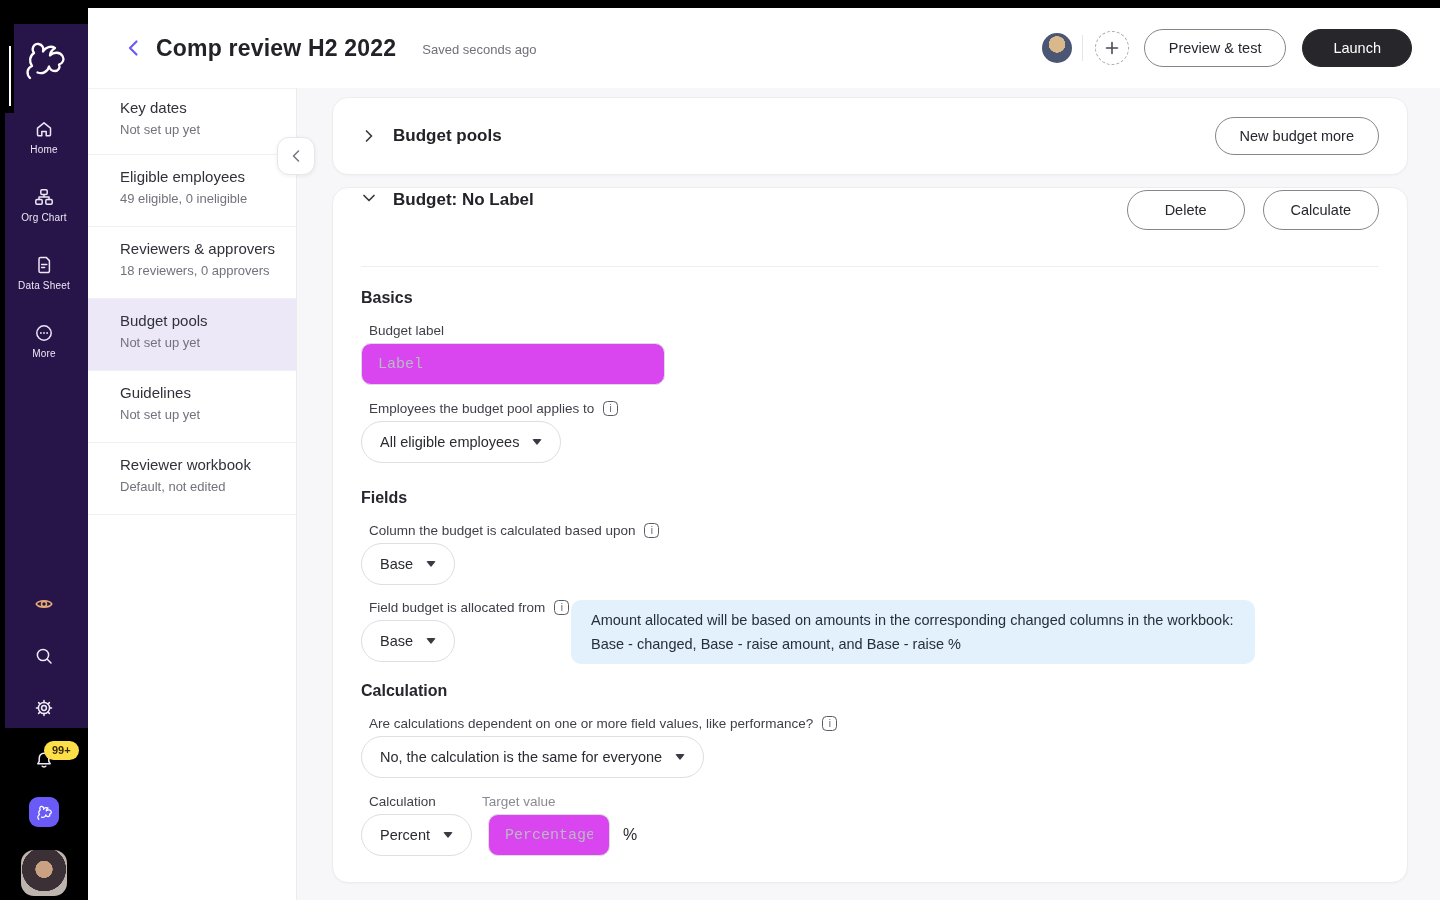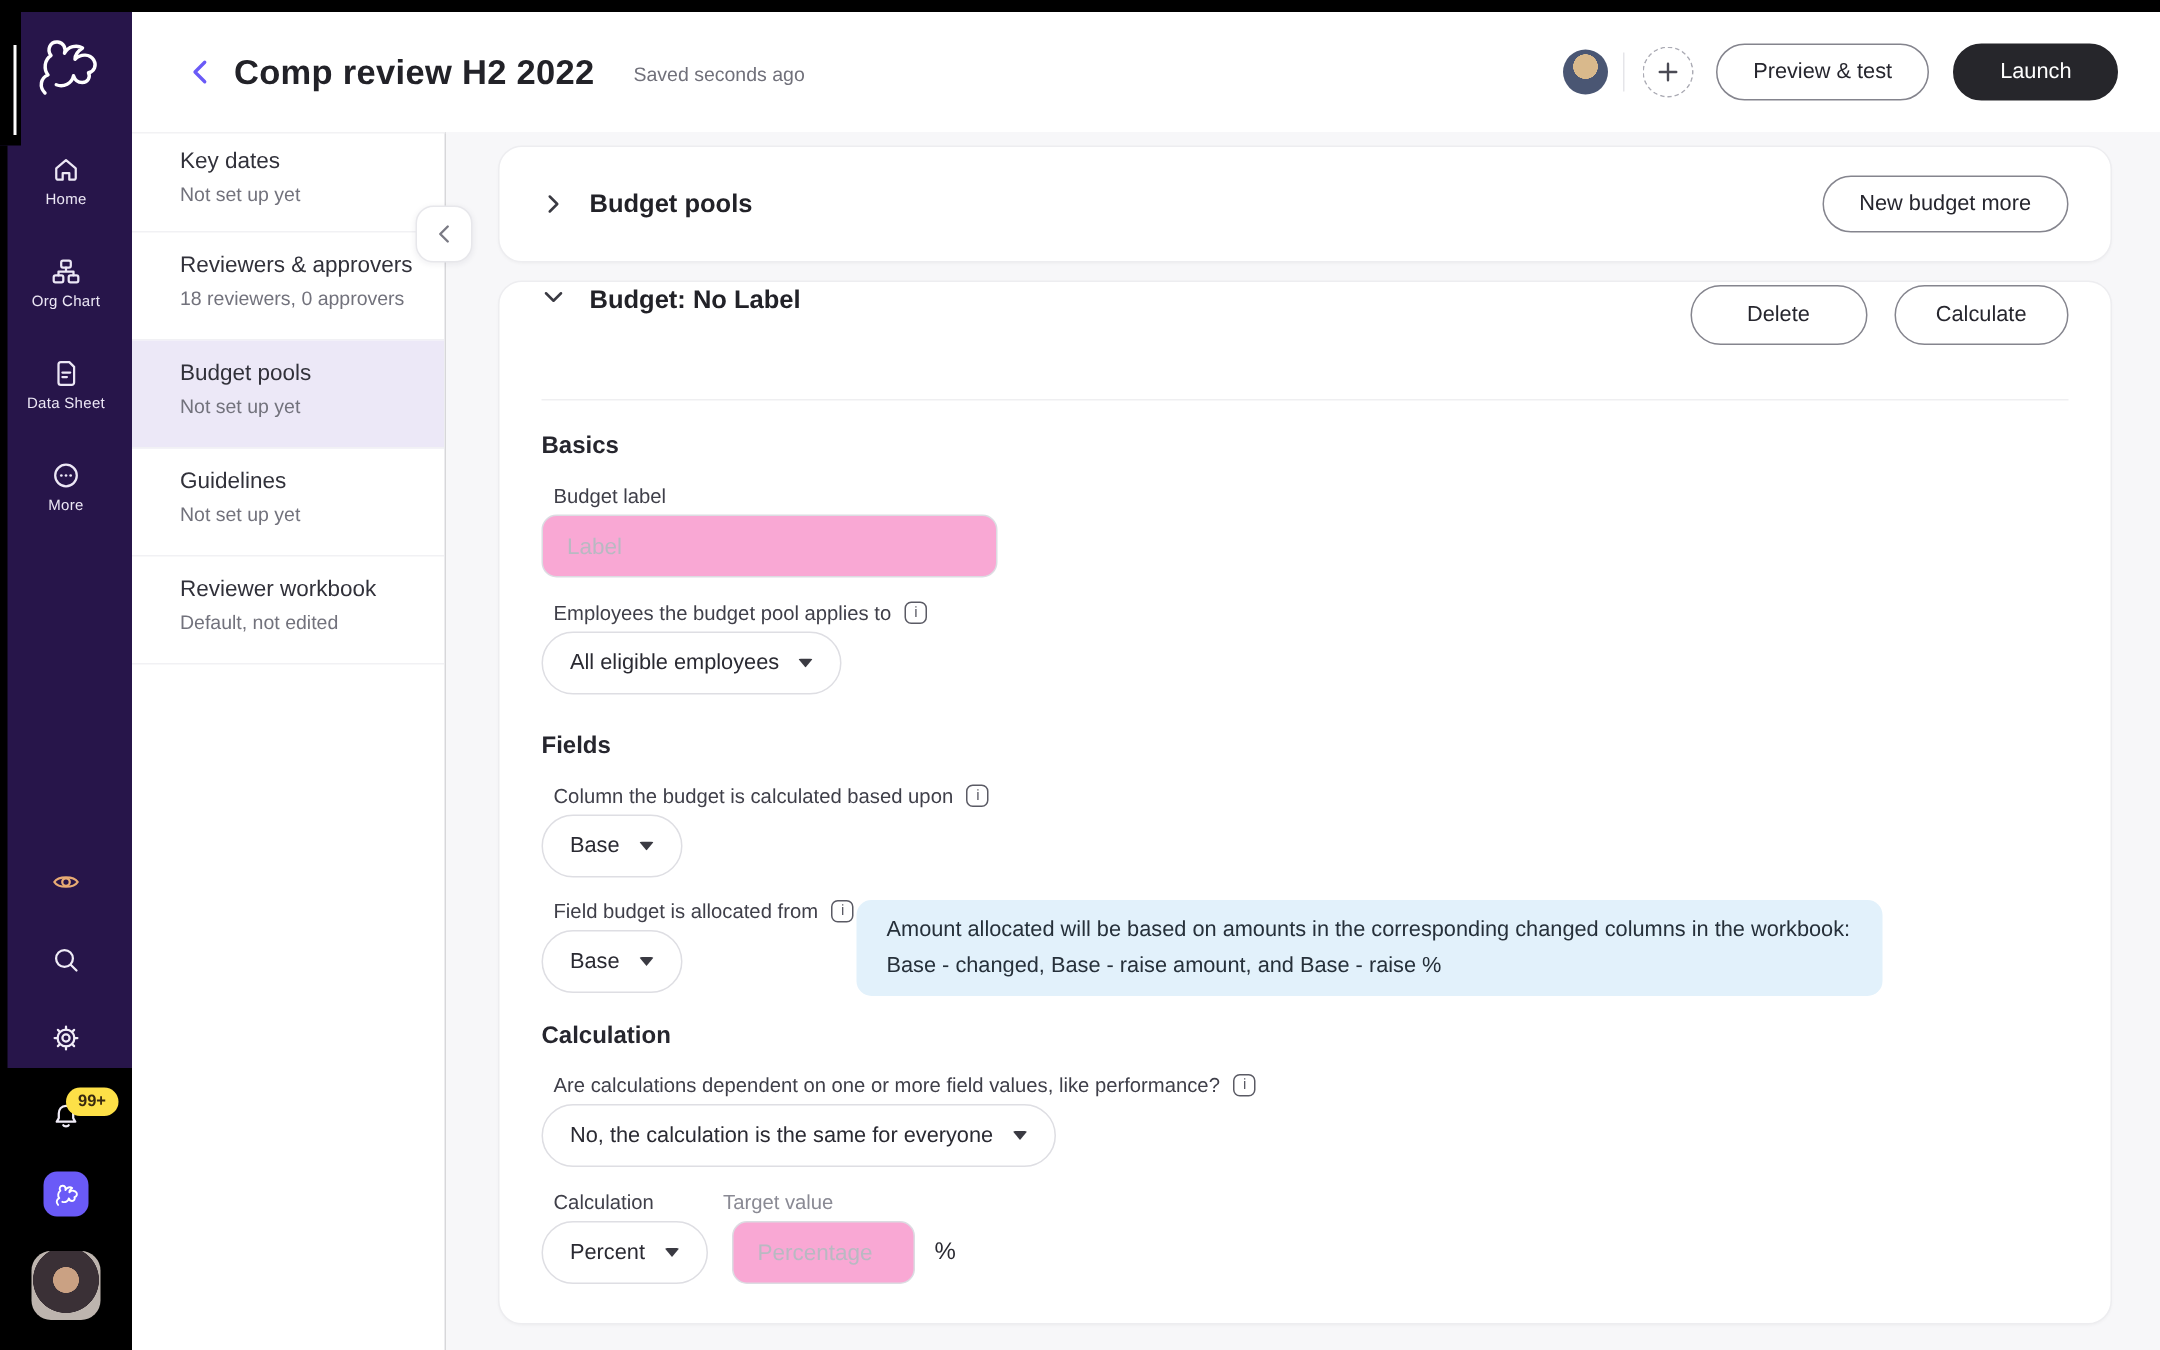--- a/index.html
+++ b/index.html
@@ -1,20 +1,20 @@
 <!DOCTYPE html>
 <html><head>
 <meta charset="utf-8">
 <style>
   html,body{margin:0;padding:0;}
   body{width:1440px;height:900px;background:#000;font-family:"Liberation Sans",sans-serif;position:relative;overflow:hidden;-webkit-font-smoothing:antialiased;}
   #screen{position:absolute;inset:0;}
 
   
-  .rail{position:absolute;left:0;top:8px;width:88px;height:704px;background:#27154a;text-align:right;}
+  .rail{position:absolute;left:0;top:24px;width:88px;height:704px;background:#27154a;text-align:right;}
   .rail-black-patch{position:absolute;left:0;top:0;width:14px;height:89px;background:#000;}
   .cursor-line{position:absolute;left:9px;top:22px;width:2px;height:60px;background:#fff;}
   .rail-black-strip{position:absolute;left:0;top:89px;width:5px;bottom:0;background:#000;}
   .rail-logo{position:absolute;left:0;top:14px;width:88px;display:flex;justify-content:center;}
   .rail-item{position:absolute;left:0;width:88px;display:flex;flex-direction:column;align-items:center;gap:5px;color:#ece7f5;cursor:pointer;}
   .rail-item svg{stroke:#ece7f5;fill:none;stroke-width:1.5;stroke-linecap:round;stroke-linejoin:round;}
   .rail-item .lbl{font-size:10px;letter-spacing:.2px;}
   .rail-ico{position:absolute;left:0;width:88px;display:flex;justify-content:center;cursor:pointer;}
   .rail-ico svg{stroke:#f0ecf7;fill:none;stroke-width:1.5;stroke-linecap:round;stroke-linejoin:round;}
   .rail-ico.eye svg{stroke:#e9ac74;}
@@ -63,21 +63,21 @@
   .btn-delete{padding:0 37px;}
   .btn-calc{padding:0 27px;margin-left:18px;}
   .budget-header{display:flex;align-items:flex-start;height:76px;padding-top:2px;}
   .budget-divider{border-bottom:1px solid #efeff1;}
   .section-h{font-size:16px;font-weight:700;color:#26262e;}
   .h-basics{margin-top:22px;}
   .h-fields{margin-top:26px;}
   .h-calc{margin-top:18px;}
   .field-label{display:flex;align-items:center;gap:9px;font-size:13.5px;color:#3f3f49;margin:16px 0 0 8px;}
   .info-ic{width:15px;height:15px;border:1.3px solid #5a5a64;border-radius:4.5px;color:#5a5a64;font-size:10px;line-height:1;display:inline-flex;align-items:center;justify-content:center;box-sizing:border-box;cursor:pointer;font-style:normal;}
-  .text-input{display:block;width:304px;height:42px;border:1px solid #dcdce2;border-radius:10px;padding:0 16px;font-size:15px;color:#2f2f37;background:#f9a8d4;box-sizing:border-box;margin-top:5px;font-family:Liberation Sans, sans-serif;outline:none;}
+  .text-input{display:block;width:304px;height:42px;border:1px solid #dcdce2;border-radius:10px;padding:0 16px;font-size:15px;color:#2f2f37;background:#d946ef;box-sizing:border-box;margin-top:5px;font-family:Liberation Mono, monospace;outline:none;}
   .text-input::placeholder{color:#b9b9c2;}
   .pill{display:inline-flex;align-items:center;gap:13px;height:42px;border:1px solid #dedee3;border-radius:21px;padding:0 18px;font-size:14.5px;color:#2a2a32;background:#fff;margin-top:5px;cursor:pointer;box-sizing:border-box;}
   .caret{width:0;height:0;border-left:5px solid transparent;border-right:5px solid transparent;border-top:6.5px solid #3a3a42;border-radius:2px;}
   .alloc-row{display:flex;align-items:flex-start;margin-top:15px;}
   .alloc-left{width:210px;flex:0 0 210px;}
   .alloc-left .field-label{margin-top:0;}
   .note-box{width:684px;box-sizing:border-box;background:#e2f1fb;border-radius:10px;padding:8px 20px;font-size:14.5px;line-height:24px;color:#26303a;}
   .labels-row{display:flex;margin-top:16px;}
   .labels-row .l1{width:112px;box-sizing:border-box;padding-left:8px;font-size:13.5px;color:#3f3f49;}
   .labels-row .l2{font-size:13.5px;color:#8a8a94;padding-left:9px;}
@@ -196,20 +196,24 @@
       <button class="btn btn-launch">Launch</button>
     </div>
   </div>
 
   <div class="setup-nav">
     <div class="setup-item">
       <div class="setup-title">Key dates</div>
       <div class="setup-sub">Not set up yet</div>
     </div>
     <div class="setup-item">
+      <div class="setup-title">Eligible employees</div>
+      <div class="setup-sub">49 eligible, 0 ineligible</div>
+    </div>
+    <div class="setup-item">
       <div class="setup-title">Reviewers &amp; approvers</div>
       <div class="setup-sub">18 reviewers, 0 approvers</div>
     </div>
     <div class="setup-item selected">
       <div class="setup-title">Budget pools</div>
       <div class="setup-sub">Not set up yet</div>
     </div>
     <div class="setup-item">
       <div class="setup-title">Guidelines</div>
       <div class="setup-sub">Not set up yet</div>

